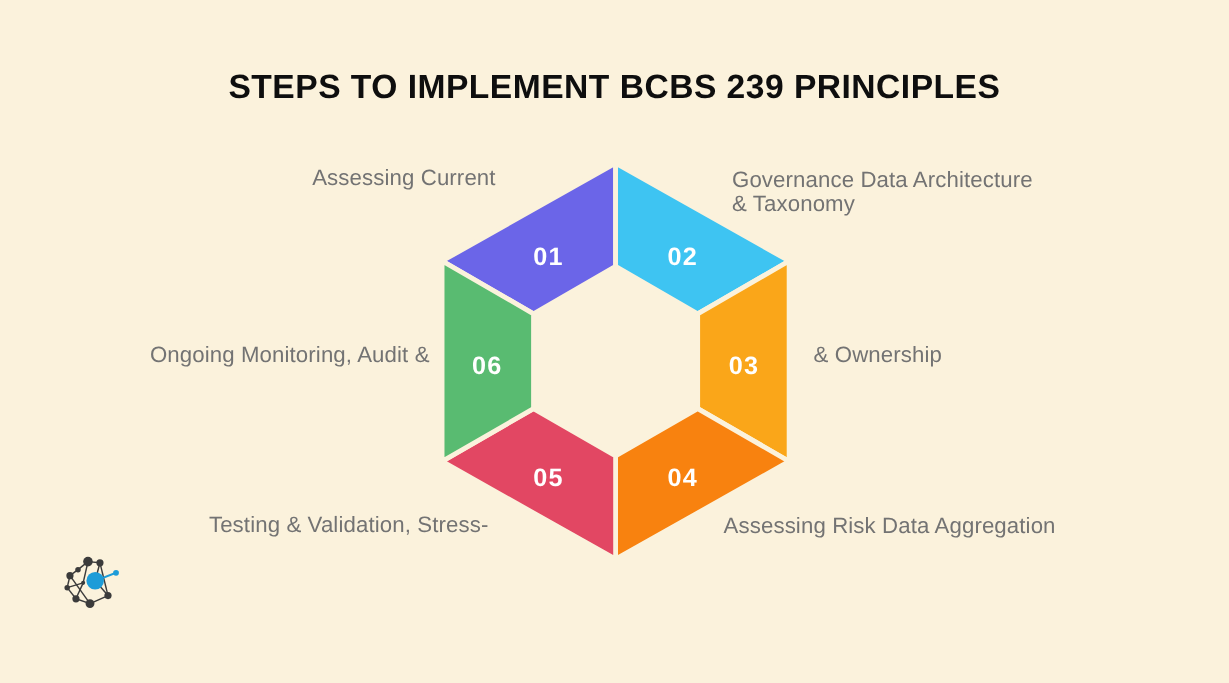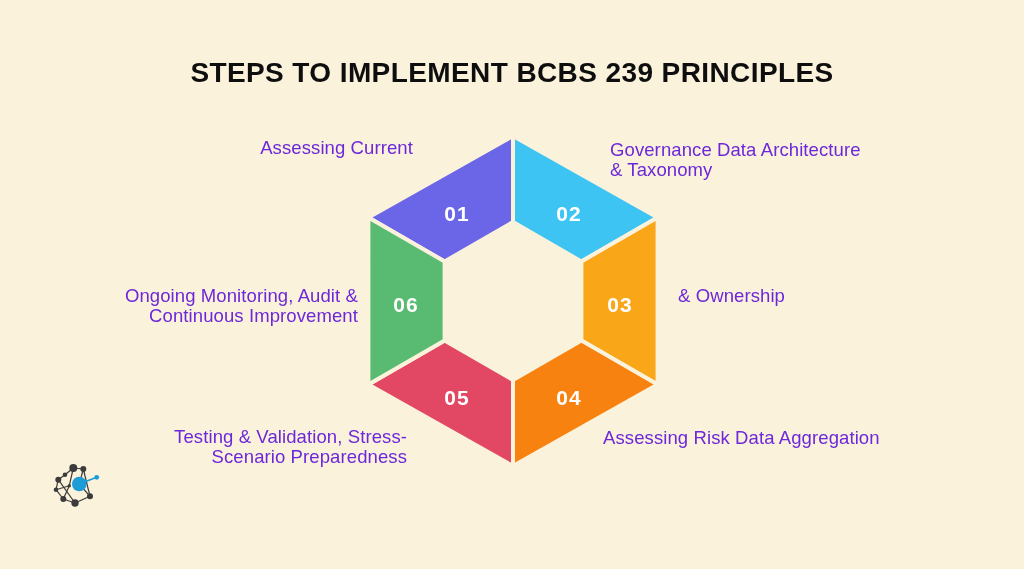--- a/index.html
+++ b/index.html
@@ -48,21 +48,21 @@
     font-family: "Liberation Sans", sans-serif;
     font-weight: bold;
     font-size: 21px;
     letter-spacing: 1px;
     text-anchor: middle;
   }
   .step-label {
     position: absolute;
     font-size: 18.5px;
     line-height: 20px;
-    color: #6d28d9;
+    color: #737373;
     letter-spacing: 0.1px;
     white-space: nowrap;
   }
   .step-label span { display: block; }
   .align-right { text-align: right; }
   .align-left  { text-align: left; }
   .label-1 { top: 138px; right: 611px; }
   .label-2 { top: 140px; left: 610px; }
   .label-3 { top: 286px; left: 678px; }
   .label-4 { top: 428px; left: 603px; }
@@ -117,26 +117,24 @@
   <div class="step-label label-3 align-left">
     <span>&amp; Ownership</span>
   </div>
 
   <div class="step-label label-4 align-left">
     <span>Assessing Risk Data Aggregation</span>
   </div>
 
   <div class="step-label label-5 align-right">
     <span>Testing &amp; Validation, Stress-</span>
-    <span>Scenario Preparedness</span>
   </div>
 
   <div class="step-label label-6 align-right">
     <span>Ongoing Monitoring, Audit &amp;</span>
-    <span>Continuous Improvement</span>
   </div>
 
   <svg class="logo" viewBox="0 0 70 70">
     <g stroke="#3B3B3B" stroke-width="1.2">
       <line x1="31.3" y1="18" x2="41.3" y2="19"></line>
       <line x1="31.3" y1="18" x2="23" y2="24.7"></line>
       <line x1="23" y1="24.7" x2="16.3" y2="29.7"></line>
       <line x1="16.3" y1="29.7" x2="14" y2="39.7"></line>
       <line x1="14" y1="39.7" x2="21.3" y2="49"></line>
       <line x1="21.3" y1="49" x2="33" y2="53"></line>

